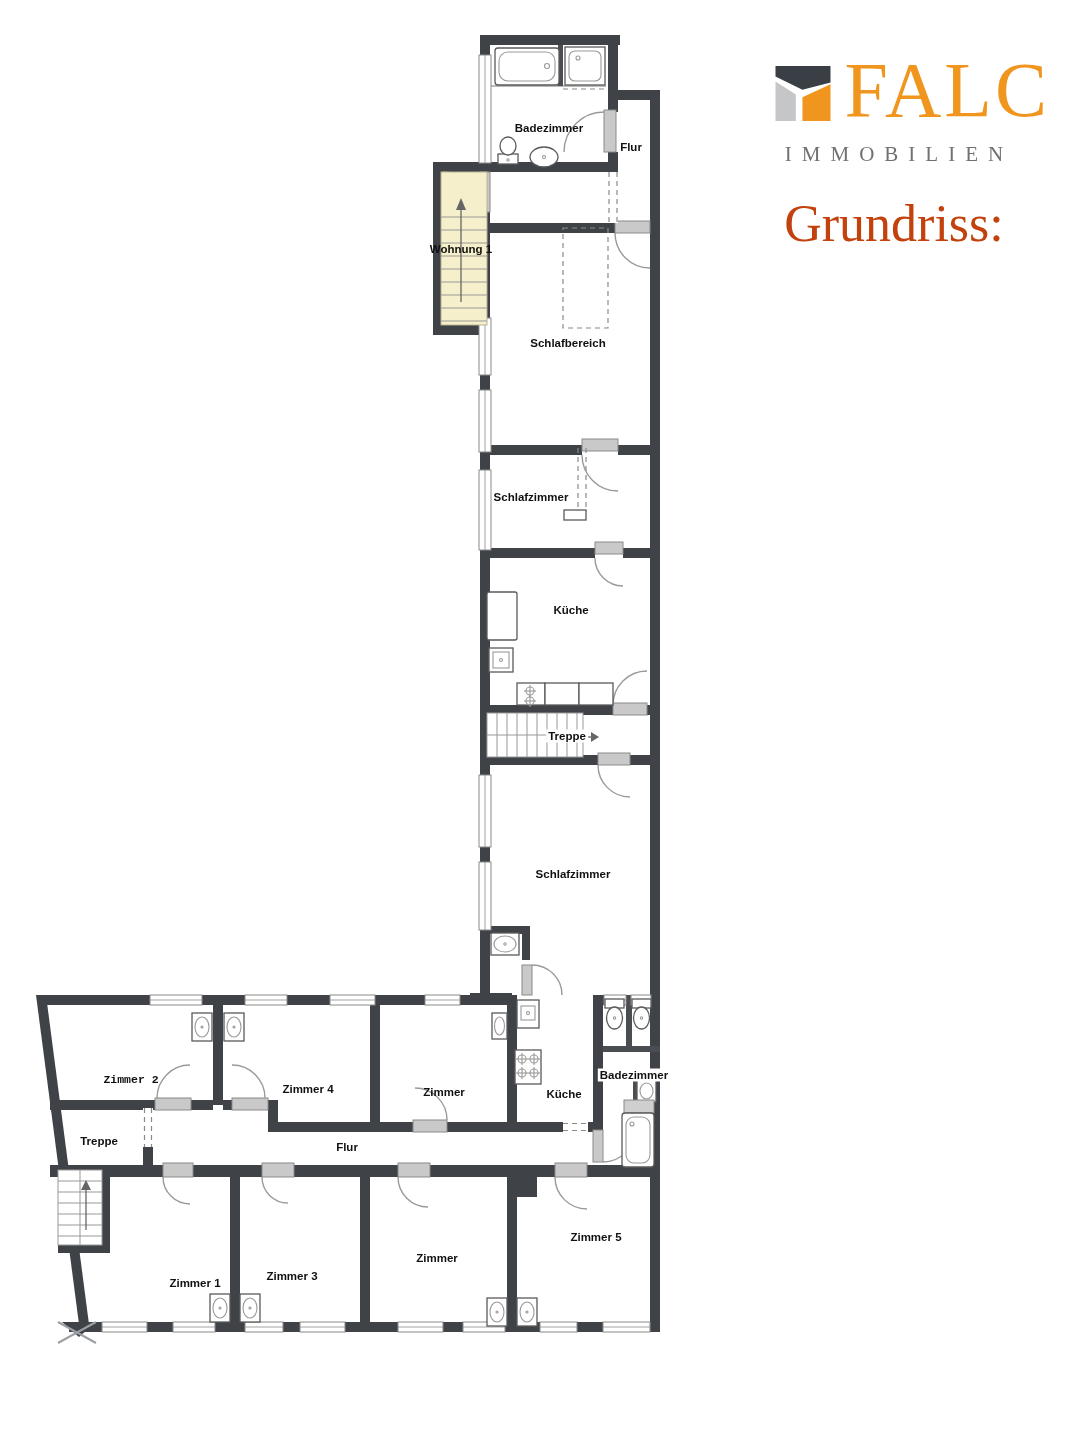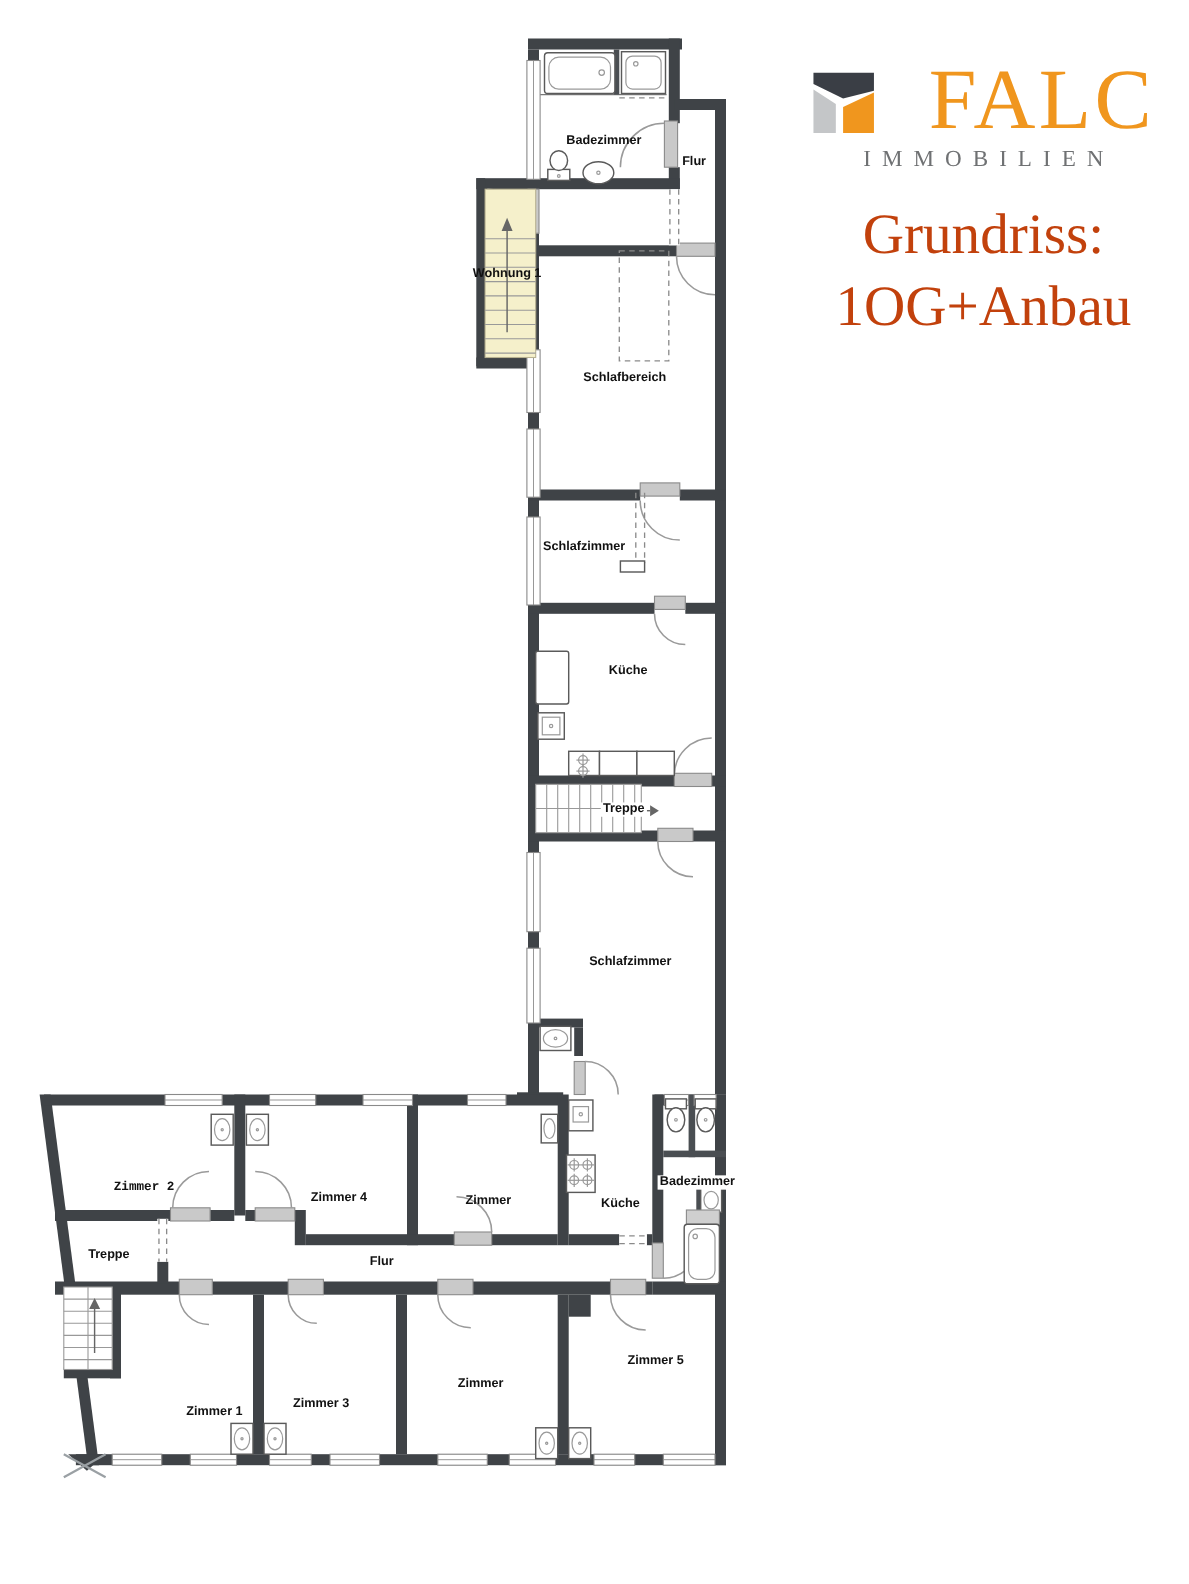--- a/index.html
+++ b/index.html
@@ -3,24 +3,24 @@
 <meta charset="utf-8">
 <style>
   html,body{margin:0;padding:0;background:#ffffff;}
   .canvas{position:relative;width:1081px;height:1440px;background:#fff;overflow:hidden;
           font-family:"Liberation Sans",sans-serif;}
   .plan-svg{position:absolute;left:0;top:0;}
   .lbl{position:absolute;transform:translate(-50%,-50%);
        font:bold 11.5px "Liberation Sans",sans-serif;color:#111;white-space:nowrap;z-index:5;}
   .lbl.halo{background:#fff;padding:0 2px;line-height:13px;}
   .brand{position:absolute;left:738px;top:58px;width:312px;text-align:center;z-index:6;}
-  .brand-row{display:flex;align-items:flex-start;justify-content:space-between;gap:12px;}
+  .brand-row{display:flex;align-items:flex-start;justify-content:flex-end;gap:12px;}
   .brand-icon{width:58px;height:55px;margin-top:8px;}
   .brand-word{font:400 78px "Liberation Serif",serif;color:#F0961E;line-height:0.82;letter-spacing:3px;}
-  .brand-sub{margin-top:10px;font:400 21px "Liberation Serif",serif;color:#6F7173;
+  .brand-sub{margin-top:20px;font:400 21px "Liberation Serif",serif;color:#6F7173;
              letter-spacing:10px;text-indent:10px;}
   .plan-title{margin-top:24px;font:400 52px "Liberation Serif",serif;color:#c2410c;line-height:1.25;}
   svg .wall{fill:#3F4347;}
   svg .thinwall{fill:#4A4E52;}
   svg .jamb{fill:#C9C9C9;stroke:#8A8A8A;stroke-width:1;}
   svg .arc{fill:none;stroke:#9A9A9A;stroke-width:1.4;}
   svg .win{fill:#FFFFFF;stroke:#8A8A8A;stroke-width:1;}
   svg .winline{stroke:#8A8A8A;stroke-width:0.8;}
   svg .fix{fill:#FFFFFF;stroke:#5A5A5A;stroke-width:1.3;}
   svg .fixin{fill:none;stroke:#9A9A9A;stroke-width:1.1;}
@@ -485,17 +485,16 @@
     <svg class="brand-icon" viewBox="0 0 100 100">
       <polygon points="0,0 100,0 100,30 49,43 0,19" fill="#3A3E45"></polygon>
       <polygon points="0,28 37,52 37,100 0,100" fill="#C4C6C8"></polygon>
       <polygon points="49,57 100,33 100,100 49,100" fill="#F0961E"></polygon>
     </svg>
     <div class="brand-word">FALC</div>
   </div>
   <div class="brand-sub">IMMOBILIEN</div>
   <div class="plan-title">
     <div>Grundriss:</div>
-    <div>1OG+Anbau</div>
   </div>
 </div>
 
 </div>
 
 </body></html>

